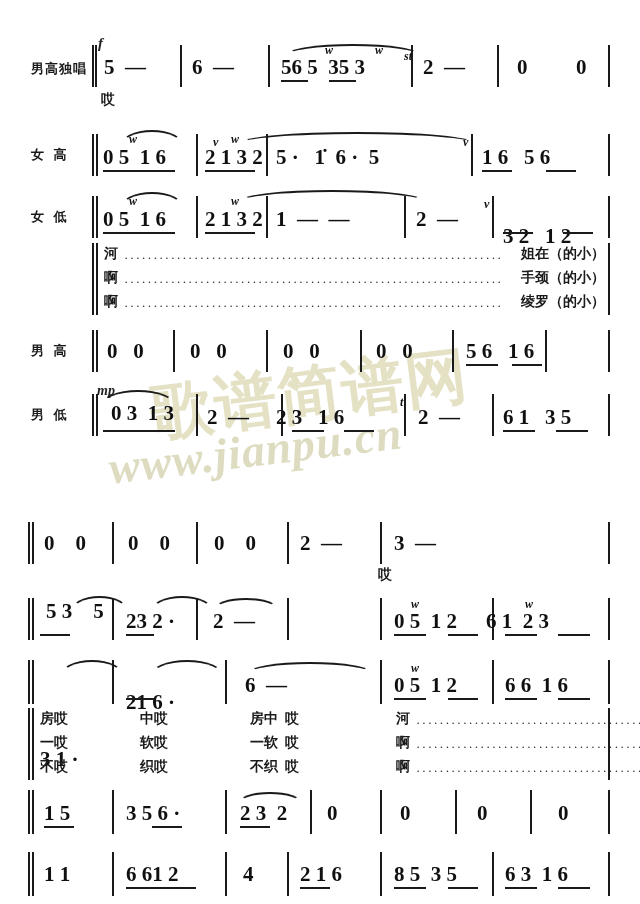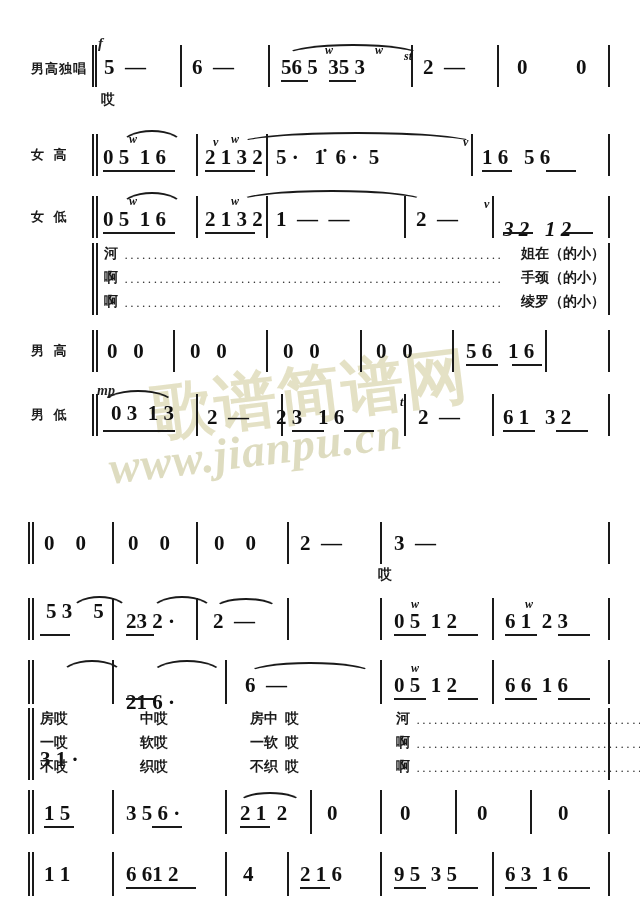--- a/index.html
+++ b/index.html
@@ -163,21 +163,21 @@
   <div class="bar" style="left:404px;top:196px;height:42px;"></div>
   <div class="bar" style="left:492px;top:196px;height:42px;"></div>
   <div class="bar" style="left:608px;top:196px;height:42px;"></div>
 
   <div class="t num" style="left:103px;top:209px;">0 5  1 6</div>
   <div class="beam" style="left:103px;top:232px;width:72px;"></div>
   <div class="t num" style="left:205px;top:209px;">2 1 3 2</div>
   <div class="beam" style="left:205px;top:232px;width:50px;"></div>
   <div class="t num" style="left:276px;top:209px;">1  —  —</div>
   <div class="t num" style="left:416px;top:209px;">2  —</div>
-  <div class="t num" style="left:503px;top:219px;font-style:italic;">3 2   1 2</div>
+  <div class="t num" style="left:503px;top:226px;">3 2   1 2</div>
   <div class="beam" style="left:503px;top:232px;width:30px;"></div>
   <div class="beam" style="left:563px;top:232px;width:30px;"></div>
 
   <div class="t tiny ital" style="left:129px;top:195px;">w</div>
   <div class="t tiny ital" style="left:231px;top:195px;">w</div>
   <div class="t tiny ital" style="left:484px;top:198px;">v</div>
   <div class="slur" style="left:120px;top:192px;width:60px;"></div>
   <div class="slur flat" style="left:240px;top:190px;width:180px;"></div>
 
   <div class="bar" style="left:92px;top:243px;height:72px;"></div>
@@ -224,21 +224,21 @@
   <div class="bar" style="left:492px;top:394px;height:42px;"></div>
   <div class="bar" style="left:608px;top:394px;height:42px;"></div>
 
   <div class="t num" style="left:103px;top:403px;margin-left:8px;">0 3  1 3</div>
   <div class="beam" style="left:103px;top:430px;width:72px;"></div>
   <div class="t num" style="left:207px;top:407px;">2  —</div>
   <div class="t num" style="left:276px;top:407px;">2 3   1 6</div>
   <div class="beam" style="left:292px;top:430px;width:32px;"></div>
   <div class="beam" style="left:344px;top:430px;width:30px;"></div>
   <div class="t num" style="left:418px;top:407px;">2  —</div>
-  <div class="t num" style="left:503px;top:407px;">6 1   3 2</div>
+  <div class="t num" style="left:503px;top:407px;">6 1   3 5</div>
   <div class="beam" style="left:503px;top:430px;width:32px;"></div>
   <div class="beam" style="left:556px;top:430px;width:32px;"></div>
   <div class="t tiny ital" style="left:400px;top:396px;">t</div>
   <div class="slur" style="left:100px;top:390px;width:72px;"></div>
 
   <div class="bar" style="left:28px;top:522px;height:42px;"></div>
   <div class="bar" style="left:32px;top:522px;height:42px;"></div>
   <div class="bar" style="left:112px;top:522px;height:42px;"></div>
   <div class="bar" style="left:196px;top:522px;height:42px;"></div>
   <div class="bar" style="left:287px;top:522px;height:42px;"></div>
@@ -262,21 +262,21 @@
   <div class="bar" style="left:608px;top:598px;height:42px;"></div>
 
   <div class="t num" style="left:40px;top:601px;margin-left:6px;">5 3    5</div>
   <div class="beam" style="left:40px;top:634px;width:30px;"></div>
   <div class="t num" style="left:126px;top:611px;">23 2 ·</div>
   <div class="beam" style="left:126px;top:634px;width:28px;"></div>
   <div class="t num" style="left:213px;top:611px;">2  —</div>
   <div class="t num" style="left:394px;top:611px;">0 5  1 2</div>
   <div class="beam" style="left:394px;top:634px;width:32px;"></div>
   <div class="beam" style="left:448px;top:634px;width:30px;"></div>
-  <div class="t num" style="left:505px;top:611px;">6 1  2 3</div>
+  <div class="t num" style="left:486px;top:611px;">6 1  2 3</div>
   <div class="beam" style="left:505px;top:634px;width:32px;"></div>
   <div class="beam" style="left:558px;top:634px;width:32px;"></div>
 
   <div class="t tiny ital" style="left:411px;top:598px;">w</div>
   <div class="t tiny ital" style="left:525px;top:598px;">w</div>
   <div class="slur" style="left:70px;top:596px;width:55px;"></div>
   <div class="slur" style="left:150px;top:596px;width:60px;"></div>
   <div class="slur flat" style="left:214px;top:598px;width:60px;"></div>
 
   <div class="bar" style="left:28px;top:660px;height:44px;"></div>
@@ -331,21 +331,21 @@
   <div class="bar" style="left:310px;top:790px;height:44px;"></div>
   <div class="bar" style="left:380px;top:790px;height:44px;"></div>
   <div class="bar" style="left:455px;top:790px;height:44px;"></div>
   <div class="bar" style="left:530px;top:790px;height:44px;"></div>
   <div class="bar" style="left:608px;top:790px;height:44px;"></div>
 
   <div class="t num" style="left:44px;top:803px;">1 5</div>
   <div class="beam" style="left:44px;top:826px;width:30px;"></div>
   <div class="t num" style="left:126px;top:803px;">3 5 6 ·</div>
   <div class="beam" style="left:152px;top:826px;width:30px;"></div>
-  <div class="t num" style="left:240px;top:803px;">2 1  2</div>
+  <div class="t num" style="left:240px;top:803px;">2 3  2</div>
   <div class="beam" style="left:240px;top:826px;width:30px;"></div>
   <div class="t num" style="left:327px;top:803px;">0</div>
   <div class="t num" style="left:400px;top:803px;">0</div>
   <div class="t num" style="left:477px;top:803px;">0</div>
   <div class="t num" style="left:558px;top:803px;">0</div>
   <div class="slur flat" style="left:238px;top:792px;width:60px;"></div>
 
   <div class="bar" style="left:28px;top:852px;height:44px;"></div>
   <div class="bar" style="left:32px;top:852px;height:44px;"></div>
   <div class="bar" style="left:112px;top:852px;height:44px;"></div>
@@ -354,20 +354,20 @@
   <div class="bar" style="left:380px;top:852px;height:44px;"></div>
   <div class="bar" style="left:492px;top:852px;height:44px;"></div>
   <div class="bar" style="left:608px;top:852px;height:44px;"></div>
 
   <div class="t num" style="left:44px;top:864px;">1 1</div>
   <div class="t num" style="left:126px;top:864px;">6 61 2</div>
   <div class="beam" style="left:126px;top:887px;width:70px;"></div>
   <div class="t num" style="left:243px;top:864px;">4</div>
   <div class="t num" style="left:300px;top:864px;">2 1 6</div>
   <div class="beam" style="left:300px;top:887px;width:30px;"></div>
-  <div class="t num" style="left:394px;top:864px;">9 5  3 5</div>
+  <div class="t num" style="left:394px;top:864px;">8 5  3 5</div>
   <div class="beam" style="left:394px;top:887px;width:32px;"></div>
   <div class="beam" style="left:448px;top:887px;width:30px;"></div>
   <div class="t num" style="left:505px;top:864px;">6 3  1 6</div>
   <div class="beam" style="left:505px;top:887px;width:32px;"></div>
   <div class="beam" style="left:558px;top:887px;width:32px;"></div>
 
 </div>
 
 </body></html>

